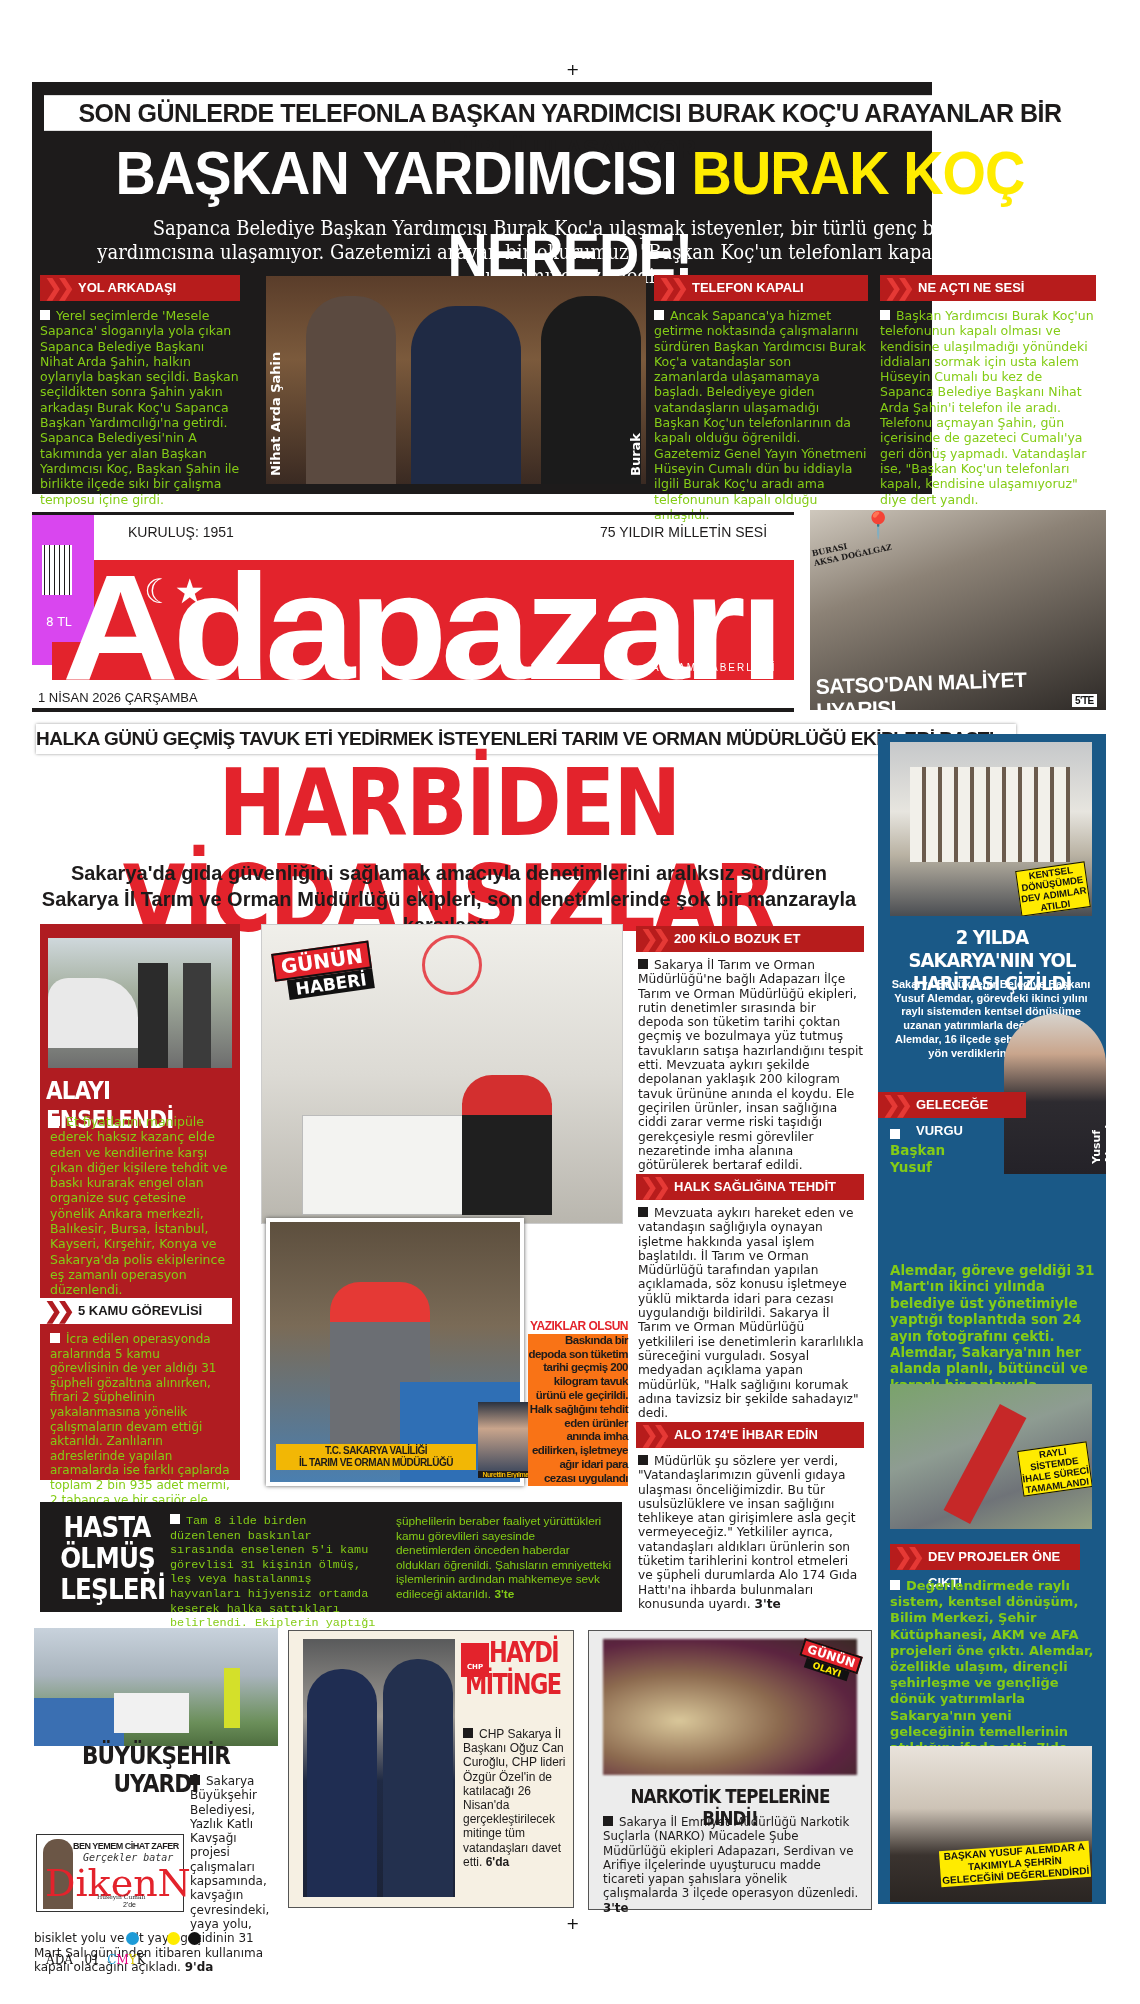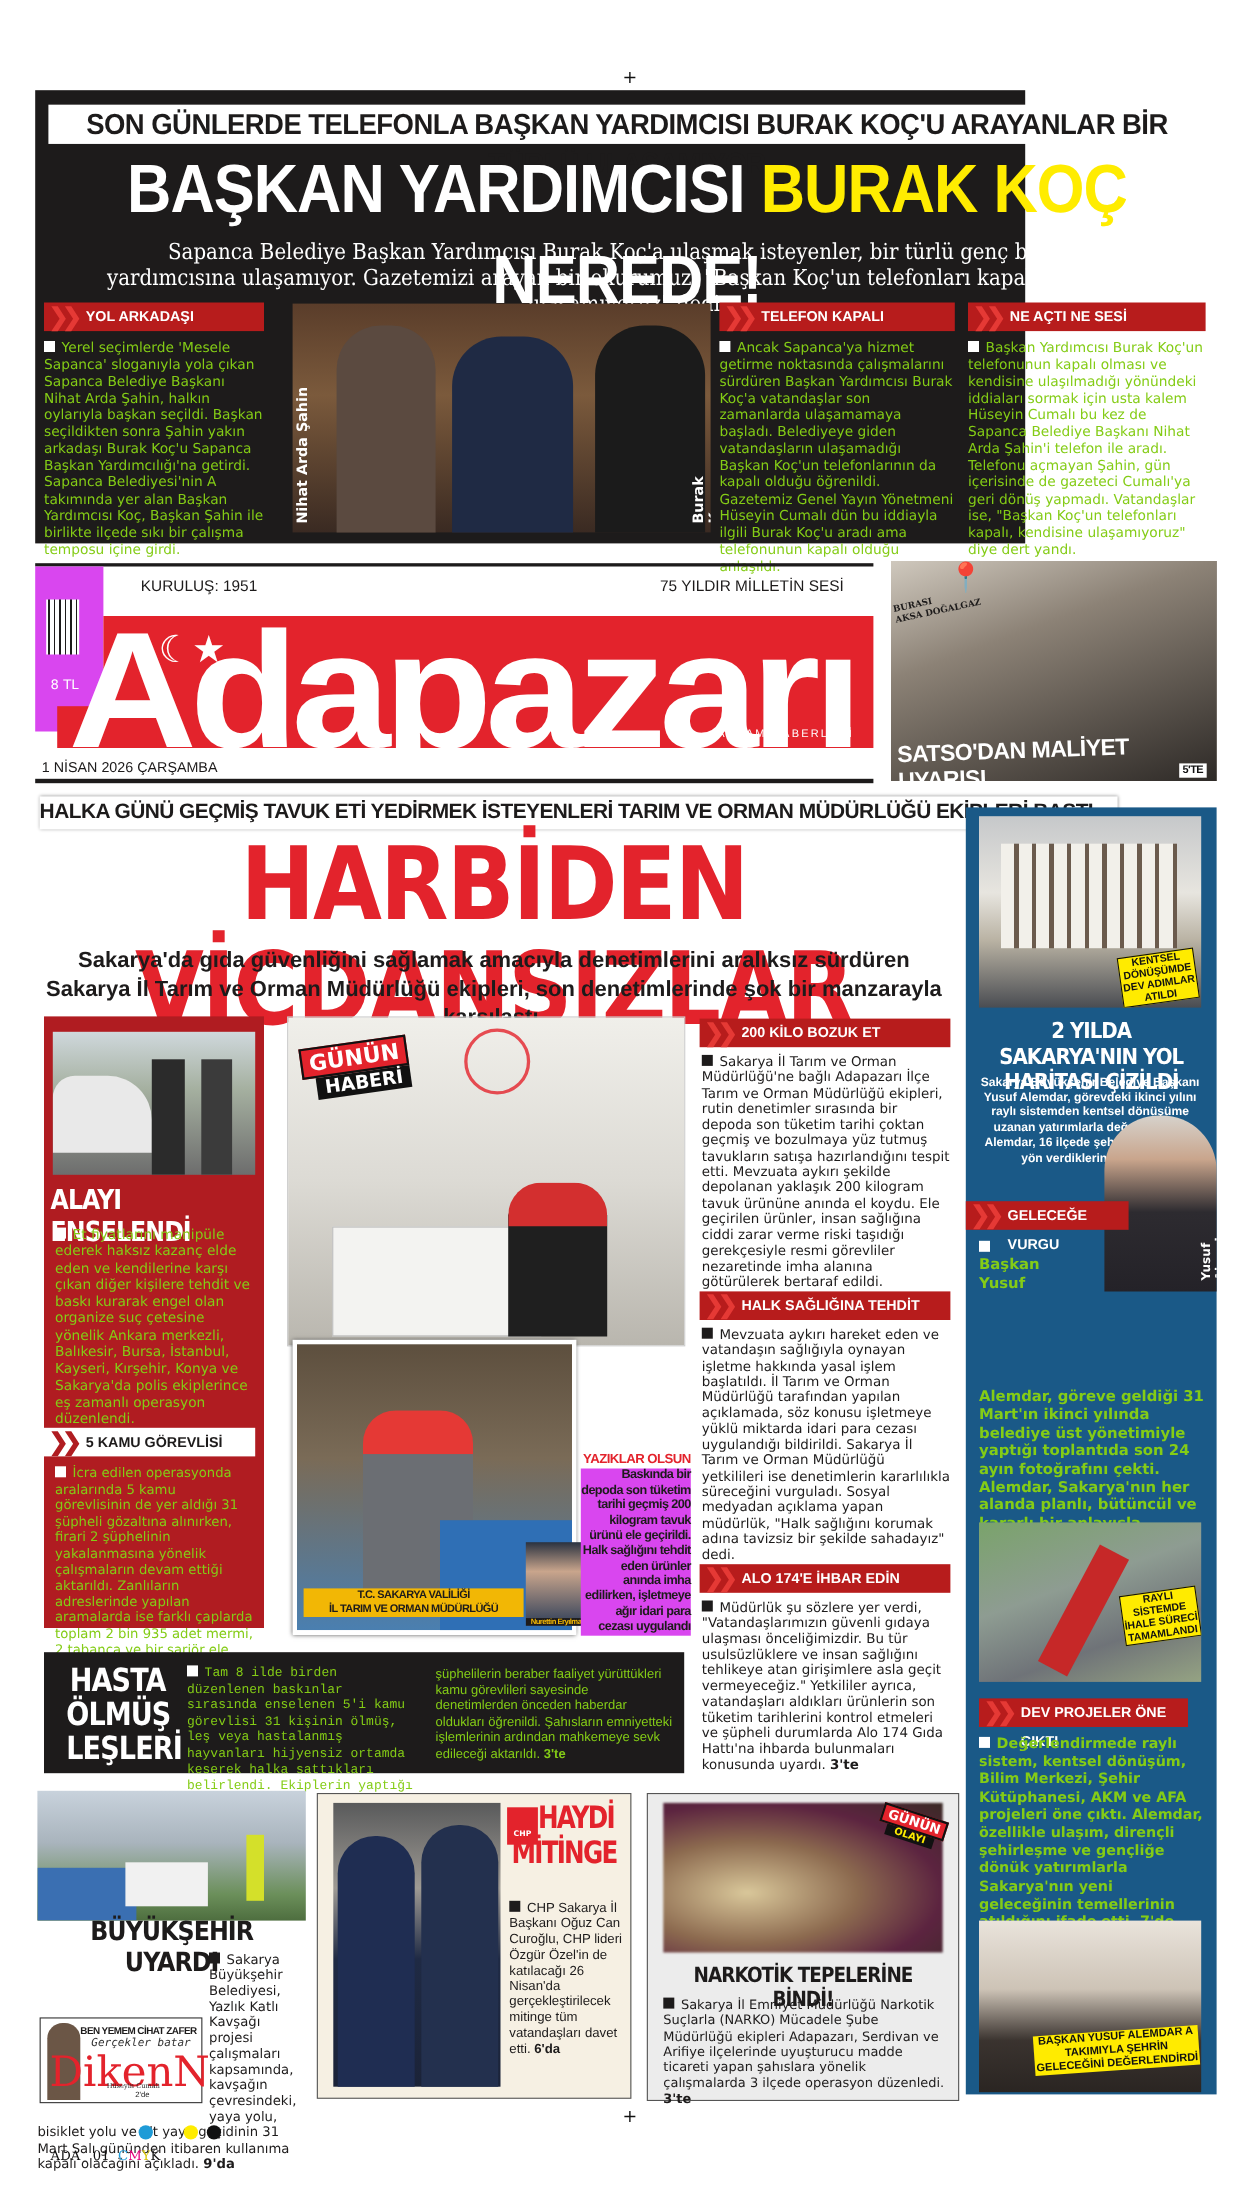--- a/index.html
+++ b/index.html
@@ -126,21 +126,21 @@
   <div class="abs cond" style="left:6px;top:222px;width:200px;background:#f2b705;color:#1d1b1b;font-size:10px;line-height:12px;text-align:center;padding:1px">
       <div>T.C. SAKARYA VALİLİĞİ</div>
       <div>İL TARIM VE ORMAN MÜDÜRLÜĞÜ</div>
     </div>
 </div>
 <div class="photo" style="left:478px;top:1402px;width:58px;height:76px;background:linear-gradient(180deg,#2a3240 0%,#c9a58c 35%,#2e3e58 100%)">
   <div class="abs cond" style="left:0;bottom:0;width:58px;background:#1d1b1b;color:#f2b705;font-size:7px;text-align:center">Nurettin Eryılmaz</div>
 </div>
 <div class="abs cond" style="left:528px;top:1320px;width:100px;text-align:right;font-size:11.5px;line-height:13.8px;color:#1d1b1b">
   <div style="color:#e3232c;font-size:12px;background:#fff;display:inline-block">YAZIKLAR OLSUN</div>
-  <div style="background:#d946ef">Baskında bir depoda son tüketim tarihi geçmiş 200 kilogram tavuk ürünü ele geçirildi. Halk sağlığını tehdit eden ürünler anında imha edilirken, işletmeye ağır idari para cezası uygulandı</div>
+  <div style="background:#f97316">Baskında bir depoda son tüketim tarihi geçmiş 200 kilogram tavuk ürünü ele geçirildi. Halk sağlığını tehdit eden ürünler anında imha edilirken, işletmeye ağır idari para cezası uygulandı</div>
 </div>
 
 <div class="redtag" style="left:636px;top:926px;width:228px"><span class="chev">❯❯</span><span>200 KİLO BOZUK ET</span></div>
 <div class="col darkcol" style="left:638px;top:958px;width:226px;font-size:12.2px;line-height:14.3px"><span class="sq"></span><span>Sakarya İl Tarım ve Orman Müdürlüğü'ne bağlı Adapazarı İlçe Tarım ve Orman Müdürlüğü ekipleri, rutin denetimler sırasında bir depoda son tüketim tarihi çoktan geçmiş ve bozulmaya yüz tutmuş tavukların satışa hazırlandığını tespit etti. Mevzuata aykırı şekilde depolanan yaklaşık 200 kilogram tavuk ürününe anında el koydu. Ele geçirilen ürünler, insan sağlığına ciddi zarar verme riski taşıdığı gerekçesiyle resmi görevliler nezaretinde imha alanına götürülerek bertaraf edildi.</span></div>
 
 <div class="redtag" style="left:636px;top:1174px;width:228px"><span class="chev">❯❯</span><span>HALK SAĞLIĞINA TEHDİT</span></div>
 <div class="col darkcol" style="left:638px;top:1206px;width:226px;font-size:12.2px;line-height:14.3px"><span class="sq"></span><span>Mevzuata aykırı hareket eden ve vatandaşın sağlığıyla oynayan işletme hakkında yasal işlem başlatıldı. İl Tarım ve Orman Müdürlüğü tarafından yapılan açıklamada, söz konusu işletmeye yüklü miktarda idari para cezası uygulandığı bildirildi. Sakarya İl Tarım ve Orman Müdürlüğü yetkilileri ise denetimlerin kararlılıkla süreceğini vurguladı. Sosyal medyadan açıklama yapan müdürlük, "Halk sağlığını korumak adına tavizsiz bir şekilde sahadayız" dedi.</span></div>
 
 <div class="redtag" style="left:636px;top:1422px;width:228px"><span class="chev">❯❯</span><span>ALO 174'E İHBAR EDİN</span></div>
 <div class="col darkcol" style="left:638px;top:1454px;width:226px;font-size:12.2px;line-height:14.3px"><span class="sq"></span><span>Müdürlük şu sözlere yer verdi, "Vatandaşlarımızın güvenli gıdaya ulaşması önceliğimizdir. Bu tür usulsüzlüklere ve insan sağlığını tehlikeye atan girişimlere asla geçit vermeyeceğiz." Yetkililer ayrıca, vatandaşları aldıkları ürünlerin son tüketim tarihlerini kontrol etmeleri ve şüpheli durumlarda Alo 174 Gıda Hattı'na ihbarda bulunmaları konusunda uyardı.</span> <span class="ref">3'te</span></div>

